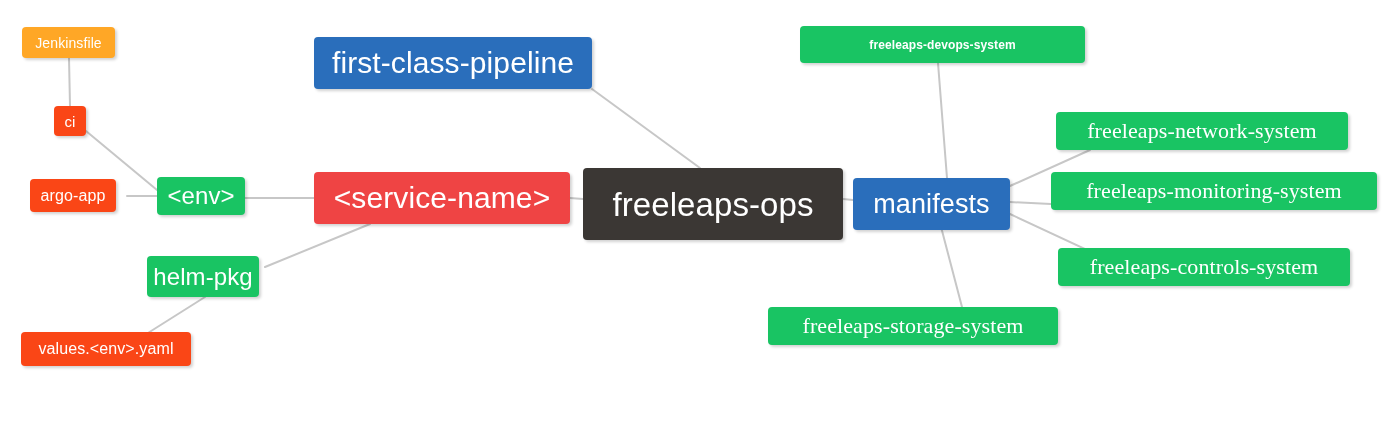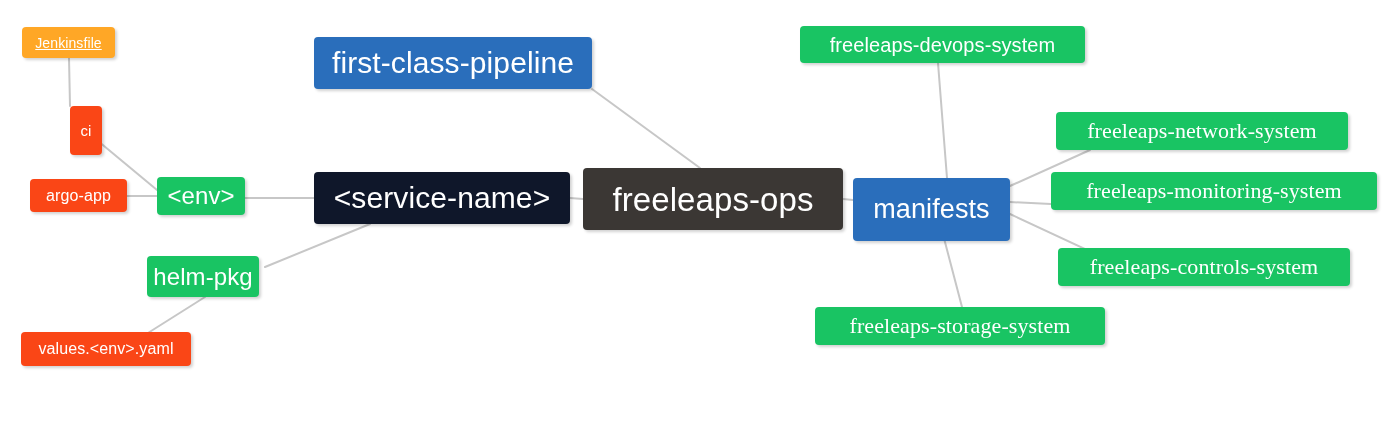--- a/index.html
+++ b/index.html
@@ -58,35 +58,35 @@
   .lvl-green-big {
     font-size: 24px;
     background: #19c463;
   }
   .lvl-green-mid {
     font-size: 22px;
     background: #19c463;
     font-family: Liberation Serif, serif;
   }
   .lvl-green-sm {
-    font-size: 20px;
+    font-size: 12px;
     background: #19c463;
+    font-weight: bold;
   }
   .lvl-red-sm {
     font-size: 16px;
     background: #fa4616;
   }
   .lvl-red-xs {
     font-size: 15px;
     background: #fa4616;
   }
   .lvl-orange-xs {
     font-size: 14px;
     background: #ffa726;
-    text-decoration: underline;
   }
 </style>
 </head>
 <body>
 
 <div id="mindmap">
   <svg id="edge-layer" viewBox="0 0 1390 421" width="1390" height="421">
       <path d="M 583 199 L 570 198" stroke="#c7c7c7" stroke-width="2" fill="none" stroke-linecap="round"></path>
       <path d="M 592 89 L 700 168" stroke="#c7c7c7" stroke-width="2" fill="none" stroke-linecap="round"></path>
       <path d="M 843 199 L 853 200" stroke="#c7c7c7" stroke-width="2" fill="none" stroke-linecap="round"></path>
@@ -96,59 +96,59 @@
       <path d="M 157 196 L 127 196" stroke="#c7c7c7" stroke-width="2" fill="none" stroke-linecap="round"></path>
       <path d="M 70 106 L 69 58" stroke="#c7c7c7" stroke-width="2" fill="none" stroke-linecap="round"></path>
       <path d="M 205 297 L 140 338" stroke="#c7c7c7" stroke-width="2" fill="none" stroke-linecap="round"></path>
       <path d="M 947 178 L 938 63" stroke="#c7c7c7" stroke-width="2" fill="none" stroke-linecap="round"></path>
       <path d="M 1010 186 L 1090 150" stroke="#c7c7c7" stroke-width="2" fill="none" stroke-linecap="round"></path>
       <path d="M 1010 202 L 1051 204" stroke="#c7c7c7" stroke-width="2" fill="none" stroke-linecap="round"></path>
       <path d="M 1010 214 L 1115 263" stroke="#c7c7c7" stroke-width="2" fill="none" stroke-linecap="round"></path>
       <path d="M 940 223 L 962 307" stroke="#c7c7c7" stroke-width="2" fill="none" stroke-linecap="round"></path>
     </svg>
   <div id="node-layer">
-      <div class="node lvl-root" style="left: 583px; top: 168px; width: 260px; height: 62px; background: rgb(59, 55, 52);">
+      <div class="node lvl-root" style="left: 583px; top: 168px; width: 260px; height: 72px; background: rgb(59, 55, 52);">
         <span class="node-label">freeleaps-ops</span>
       </div>
-      <div class="node lvl-blue-big" style="left: 314px; top: 172px; width: 256px; height: 52px; background: #0f172a;">
+      <div class="node lvl-blue-big" style="left: 314px; top: 172px; width: 256px; height: 52px; background: #ef4444;">
         <span class="node-label">&lt;service-name&gt;</span>
       </div>
       <div class="node lvl-blue-big" style="left: 314px; top: 37px; width: 278px; height: 52px; background: rgb(42, 110, 187);">
         <span class="node-label">first-class-pipeline</span>
       </div>
-      <div class="node lvl-blue-mid" style="left: 853px; top: 178px; width: 157px; height: 63px; background: rgb(42, 110, 187);">
+      <div class="node lvl-blue-mid" style="left: 853px; top: 178px; width: 157px; height: 52px; background: rgb(42, 110, 187);">
         <span class="node-label">manifests</span>
       </div>
       <div class="node lvl-green-big" style="left: 157px; top: 177px; width: 88px; height: 38px; background: rgb(25, 196, 99);">
         <span class="node-label">&lt;env&gt;</span>
       </div>
       <div class="node lvl-green-big" style="left: 147px; top: 256px; width: 112px; height: 41px; background: rgb(25, 196, 99);">
         <span class="node-label">helm-pkg</span>
       </div>
       <div class="node lvl-orange-xs" style="left: 22px; top: 27px; width: 93px; height: 31px; background: rgb(255, 167, 38);">
         <span class="node-label">Jenkinsfile</span>
       </div>
-      <div class="node lvl-red-xs" style="left: 54px; top: 106px; width: 32px; height: 49px; background: rgb(250, 70, 22); margin-left: 16px;">
+      <div class="node lvl-red-xs" style="left: 54px; top: 106px; width: 32px; height: 30px; background: rgb(250, 70, 22);">
         <span class="node-label">ci</span>
       </div>
-      <div class="node lvl-red-sm" style="left: 30px; top: 179px; width: 97px; height: 33px; background: rgb(250, 70, 22);">
+      <div class="node lvl-red-sm" style="left: 30px; top: 179px; width: 86px; height: 33px; background: rgb(250, 70, 22);">
         <span class="node-label">argo-app</span>
       </div>
       <div class="node lvl-red-sm" style="left: 9px; top: 332px; width: 170px; height: 34px; background: rgb(250, 70, 22); margin-left: 12px;">
         <span class="node-label">values.&lt;env&gt;.yaml</span>
       </div>
       <div class="node lvl-green-sm" style="left: 800px; top: 26px; width: 285px; height: 37px; background: rgb(25, 196, 99);">
         <span class="node-label">freeleaps-devops-system</span>
       </div>
       <div class="node lvl-green-mid" style="left: 1056px; top: 112px; width: 292px; height: 38px; background: rgb(25, 196, 99);">
         <span class="node-label">freeleaps-network-system</span>
       </div>
       <div class="node lvl-green-mid" style="left: 1051px; top: 172px; width: 326px; height: 38px; background: rgb(25, 196, 99);">
         <span class="node-label">freeleaps-monitoring-system</span>
       </div>
       <div class="node lvl-green-mid" style="left: 1058px; top: 248px; width: 292px; height: 38px; background: rgb(25, 196, 99);">
         <span class="node-label">freeleaps-controls-system</span>
       </div>
-      <div class="node lvl-green-mid" style="left: 815px; top: 307px; width: 290px; height: 38px; background: rgb(25, 196, 99);">
+      <div class="node lvl-green-mid" style="left: 768px; top: 307px; width: 290px; height: 38px; background: rgb(25, 196, 99);">
         <span class="node-label">freeleaps-storage-system</span>
       </div>
     </div>
 </div>
 
 </body></html>

